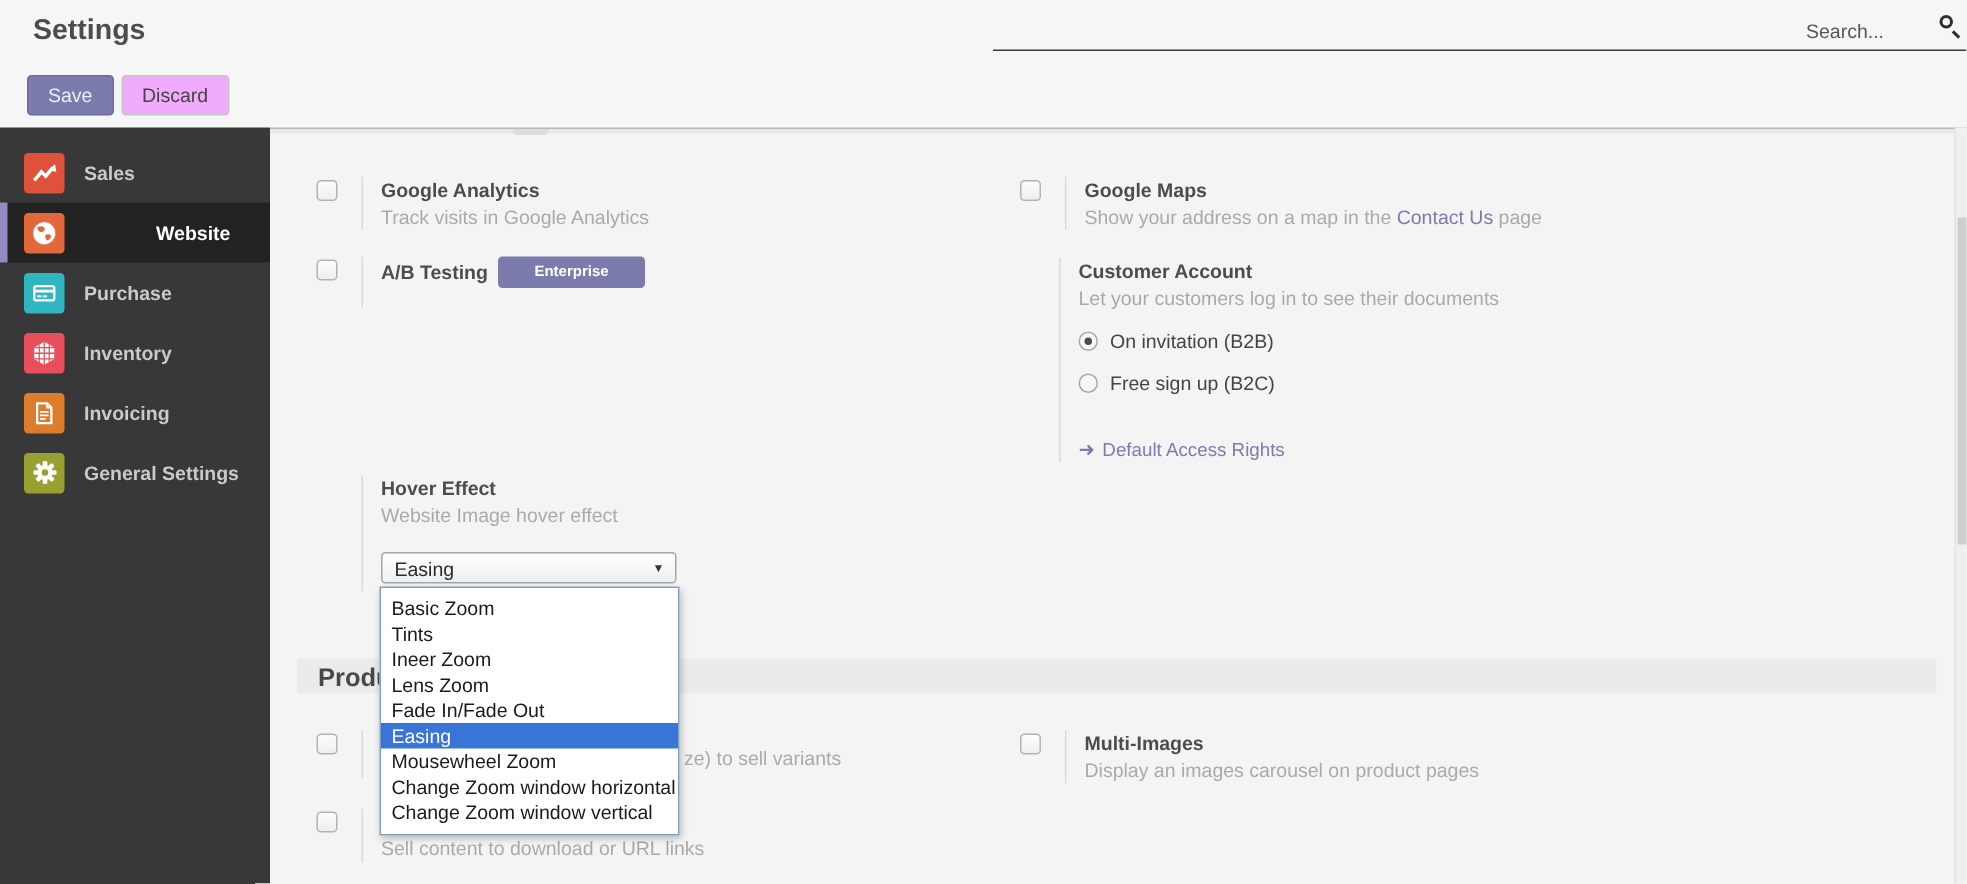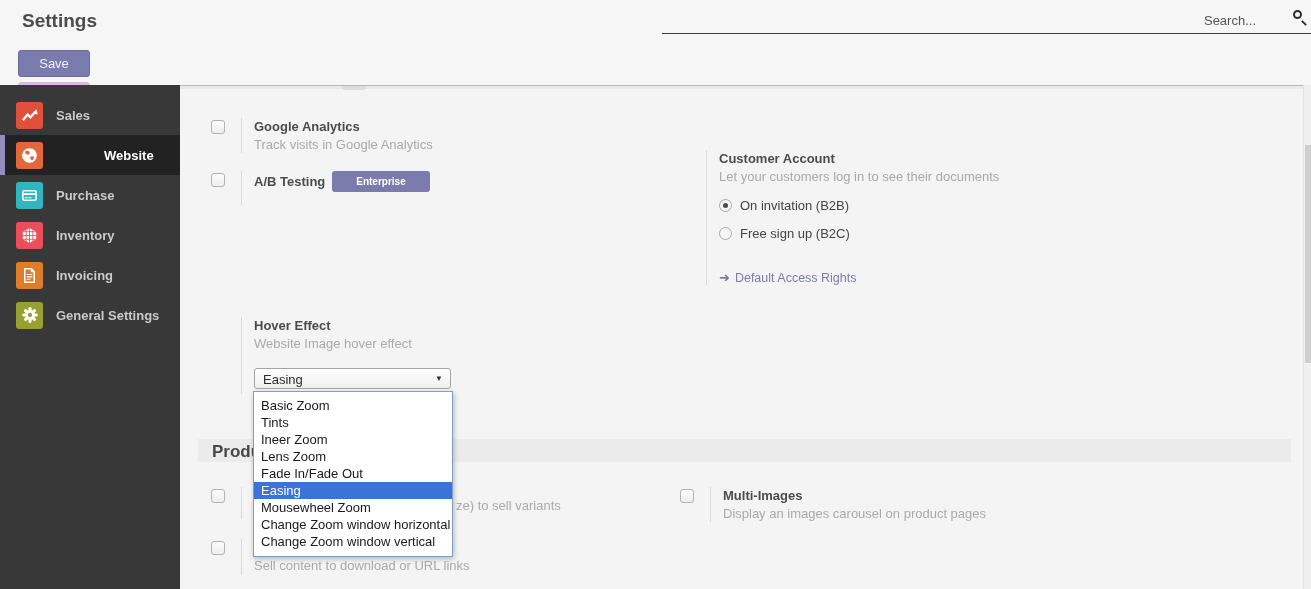--- a/index.html
+++ b/index.html
@@ -6,21 +6,21 @@
   html,body { width:1311px; height:589px; }
   body {
     font-family:"Liberation Sans","DejaVu Sans",sans-serif;
     background:#f4f4f4; position:relative; overflow:hidden;
     width:1311px; height:589px;
   }
 
   
   .header { position:absolute; left:0; top:0; width:1311px; height:85px; background:#f6f6f6; }
   .page-title { position:absolute; left:22px; top:10px; font-size:19px; font-weight:bold; color:#4c4c4c; }
-  .btn-row { position:absolute; left:18px; top:50px; display:flex; gap:5px;flex-direction:column; }
+  .btn-row { position:absolute; left:18px; top:50px; display:flex; gap:5px; }
   .btn { font-size:13px; padding:5px 13px; border-radius:3px; cursor:pointer; }
   .btn-save { background:#7c7bad; color:#eeeefb; border:1px solid #6c6ba0; }
   .btn-discard { background:#f0abfc; color:#444; border:1px solid #c6c6c6; }
 
   .search-wrap { position:absolute; left:662px; top:6px; width:649px; height:28px; border-bottom:1px solid #3c3c3c; }
   .search-input { position:absolute; left:4px; top:4px; width:590px; height:20px; border:none; outline:none;
     background:transparent; font-size:13px; color:#555; font-family:inherit;text-align:right; }
   .search-input::placeholder { color:#555; }
   .search-icon { position:absolute; right:2px; top:3px; width:18px; height:18px; }
   .search-icon .lens { position:absolute; left:2px; top:1px; width:9px; height:9px; border:2px solid #2e2e2e; border-radius:50%; }
@@ -182,22 +182,29 @@
   <div class="row" style="left:31px; top:86px;">
     <span class="checkbox"></span>
     <div class="row-text">
       <div class="row-title">
         <span>A/B Testing</span>
         <span class="badge">Enterprise</span>
       </div>
     </div>
   </div>
 
-
-  <div class="plain-block" style="left:526px; top:65px; width:420px;">
+  <div class="row" style="left:500px; top:33px;">
+    <span class="checkbox"></span>
+    <div class="row-text">
+      <div class="row-title">Google Maps</div>
+      <div class="row-desc"><span>Show your address on a map in the </span><span class="link">Contact Us</span><span> page</span></div>
+    </div>
+  </div>
+
+  <div class="plain-block" style="left:526px; top:87px; width:420px;">
     <div class="row-title">Customer Account</div>
     <div class="row-desc">Let your customers log in to see their documents</div>
     <div class="radio-row">
       <span class="radio checked"></span>
       <span class="radio-label">On invitation (B2B)</span>
     </div>
     <div class="radio-row">
       <span class="radio"></span>
       <span class="radio-label">Free sign up (B2C)</span>
     </div>

